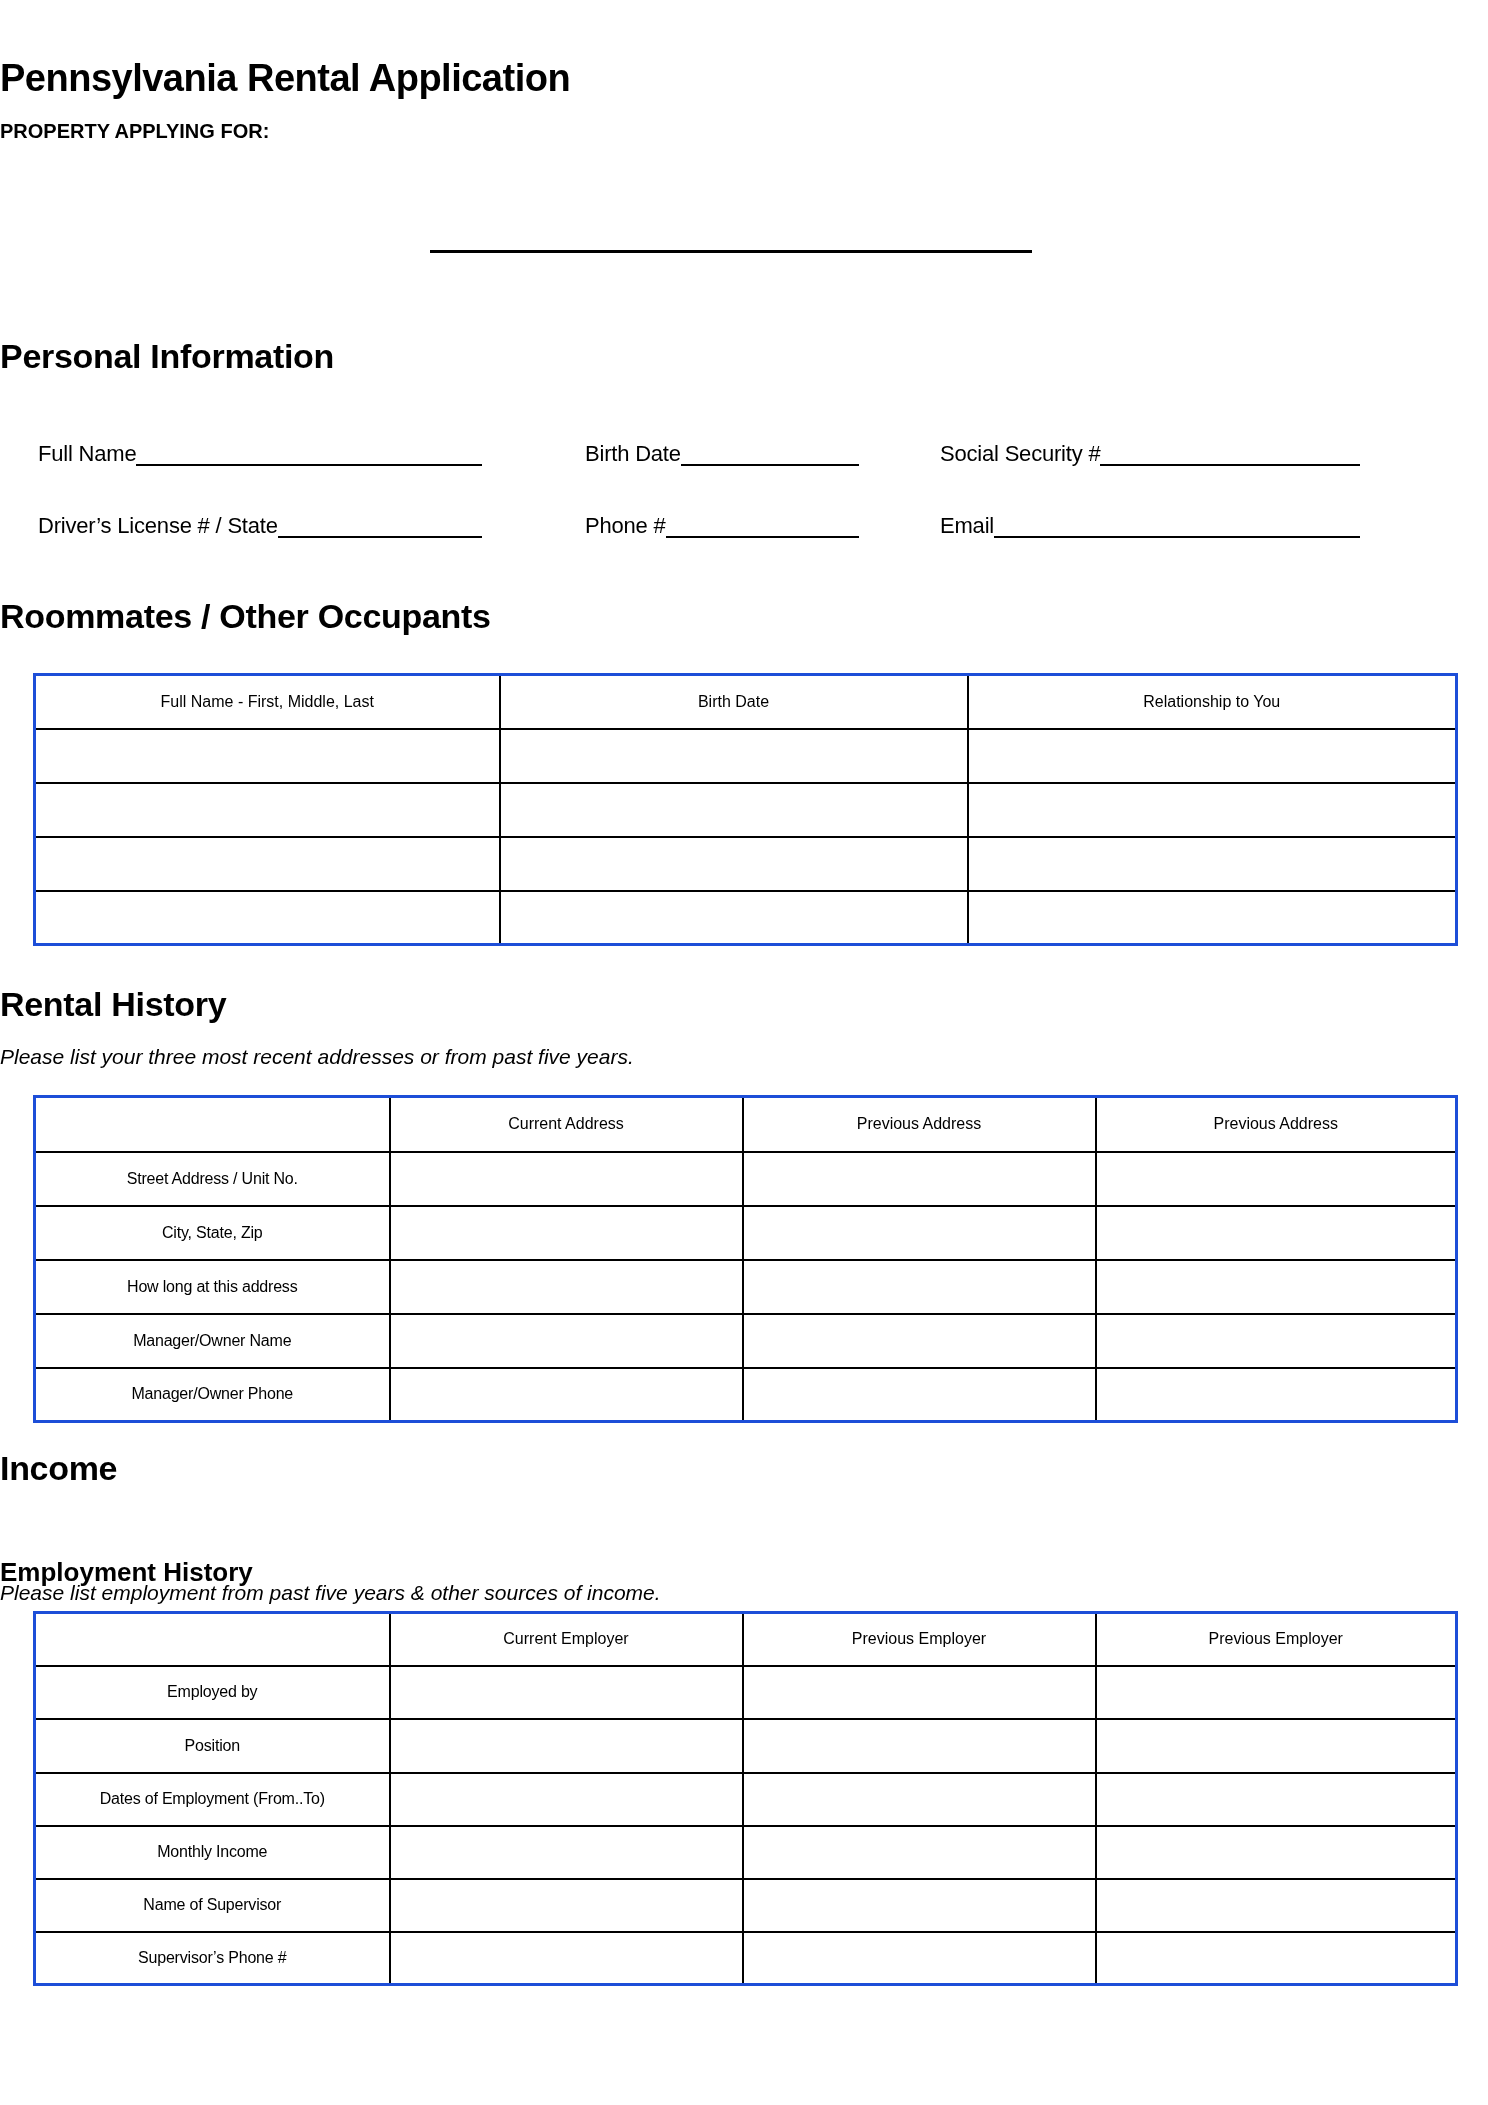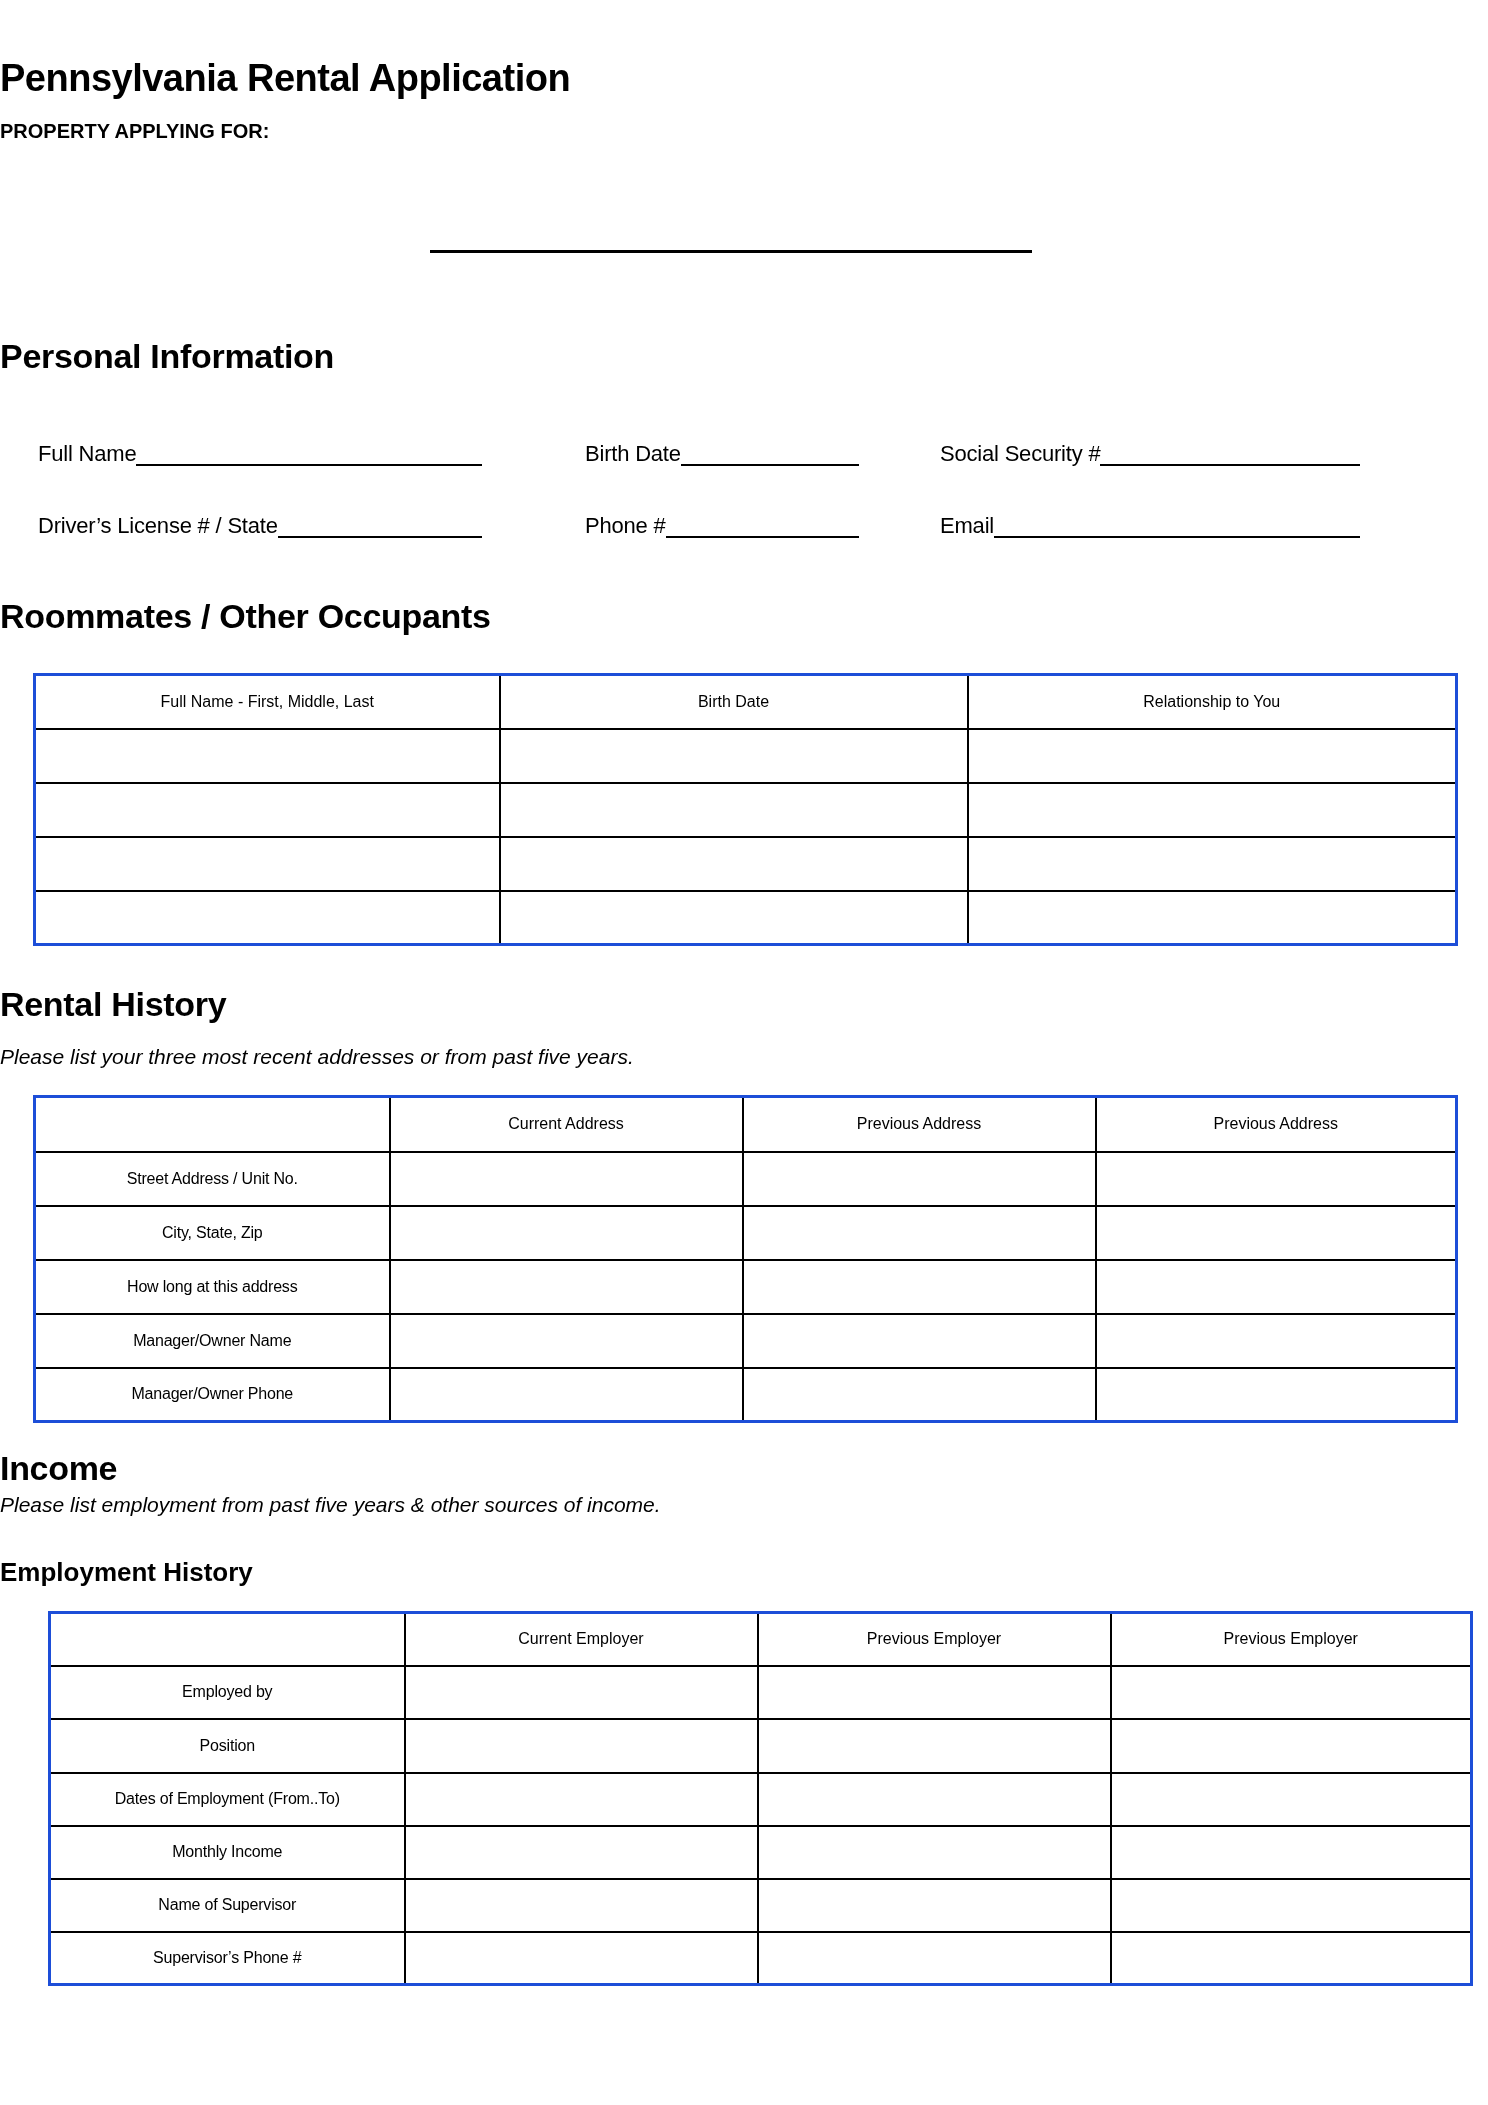--- a/index.html
+++ b/index.html
@@ -205,24 +205,24 @@
     <tr style="height:54px;">
       <td class="row-label">Manager/Owner Phone</td>
       <td></td>
       <td></td>
       <td></td>
     </tr>
   </tbody>
     </table>
 
   <div class="abs centered section-heading" style="top:1450px;">Income</div>
-  <div class="abs centered italic-note" style="top:1492px;">Please list employment from past five years &amp; other sources of income.</div>
+  <div class="abs centered italic-note" style="top:1580px;">Please list employment from past five years &amp; other sources of income.</div>
   <div class="abs centered sub-heading" style="top:1558px;">Employment History</div>
 
-  <table class="form-table abs" style="left:48px;top:1611px;width:1422px;">
+  <table class="form-table abs" style="left:33px;top:1611px;width:1422px;">
     <colgroup>
         <col style="width:355px">
         <col style="width:353px">
         <col style="width:353px">
         <col style="width:361px">
       </colgroup>
     <tbody>
         <tr style="height:53px;">
       <td></td>
       <td class="hdr">Current Employer</td>

